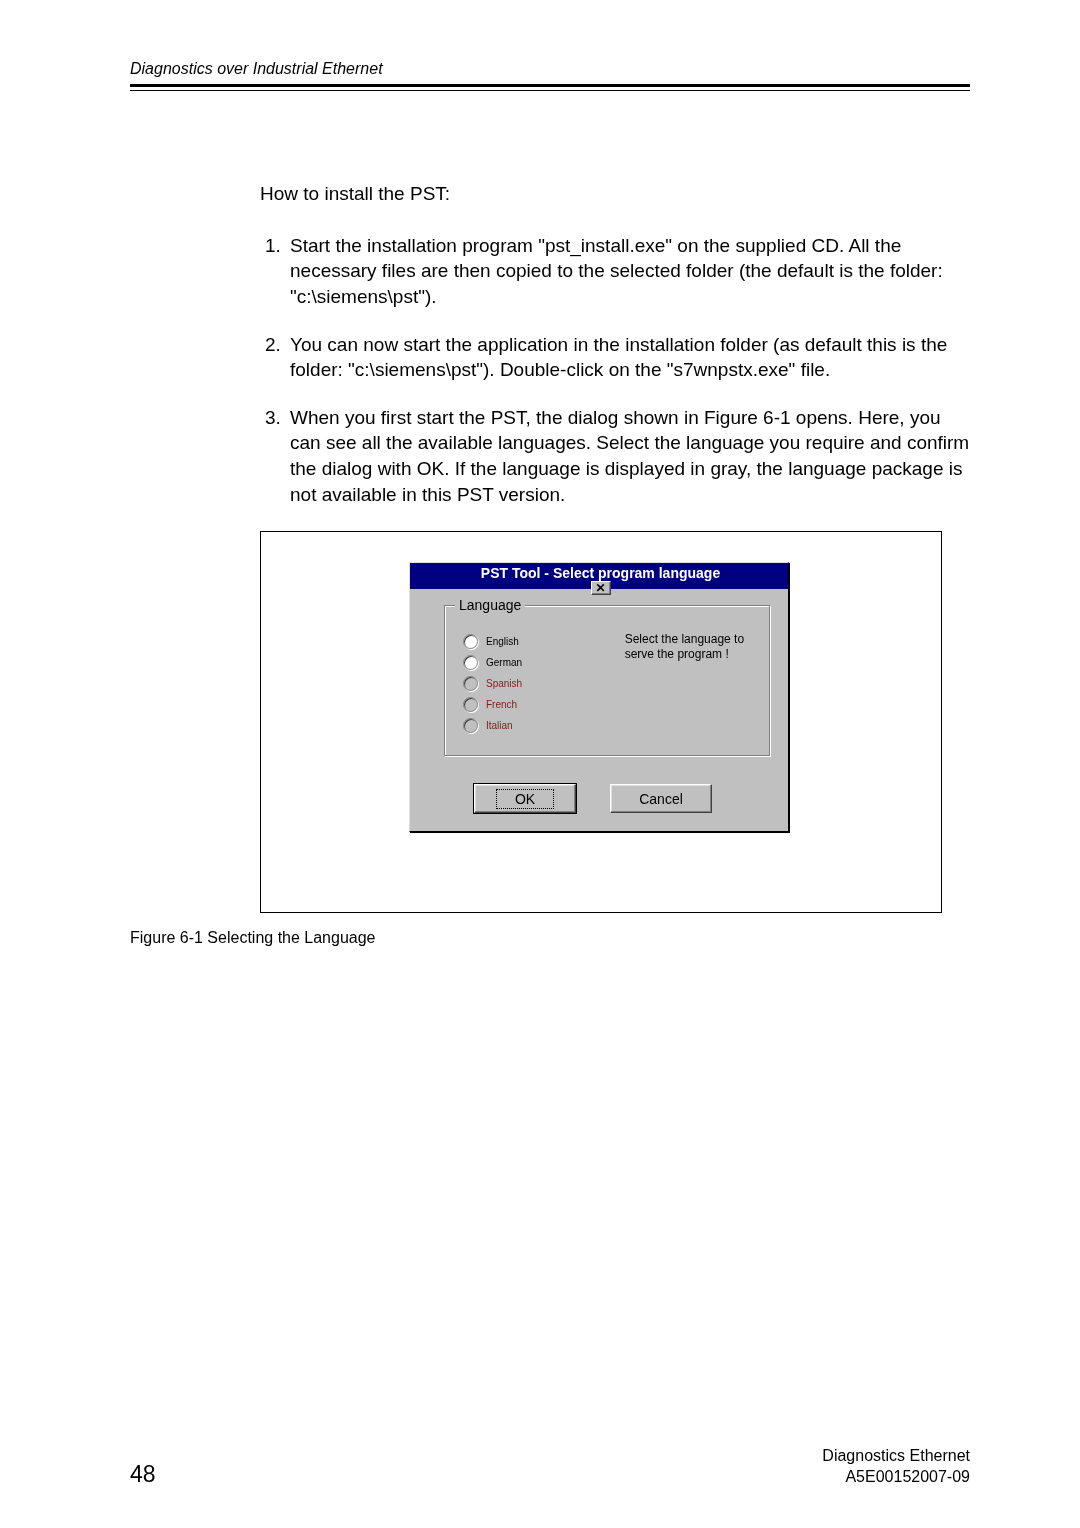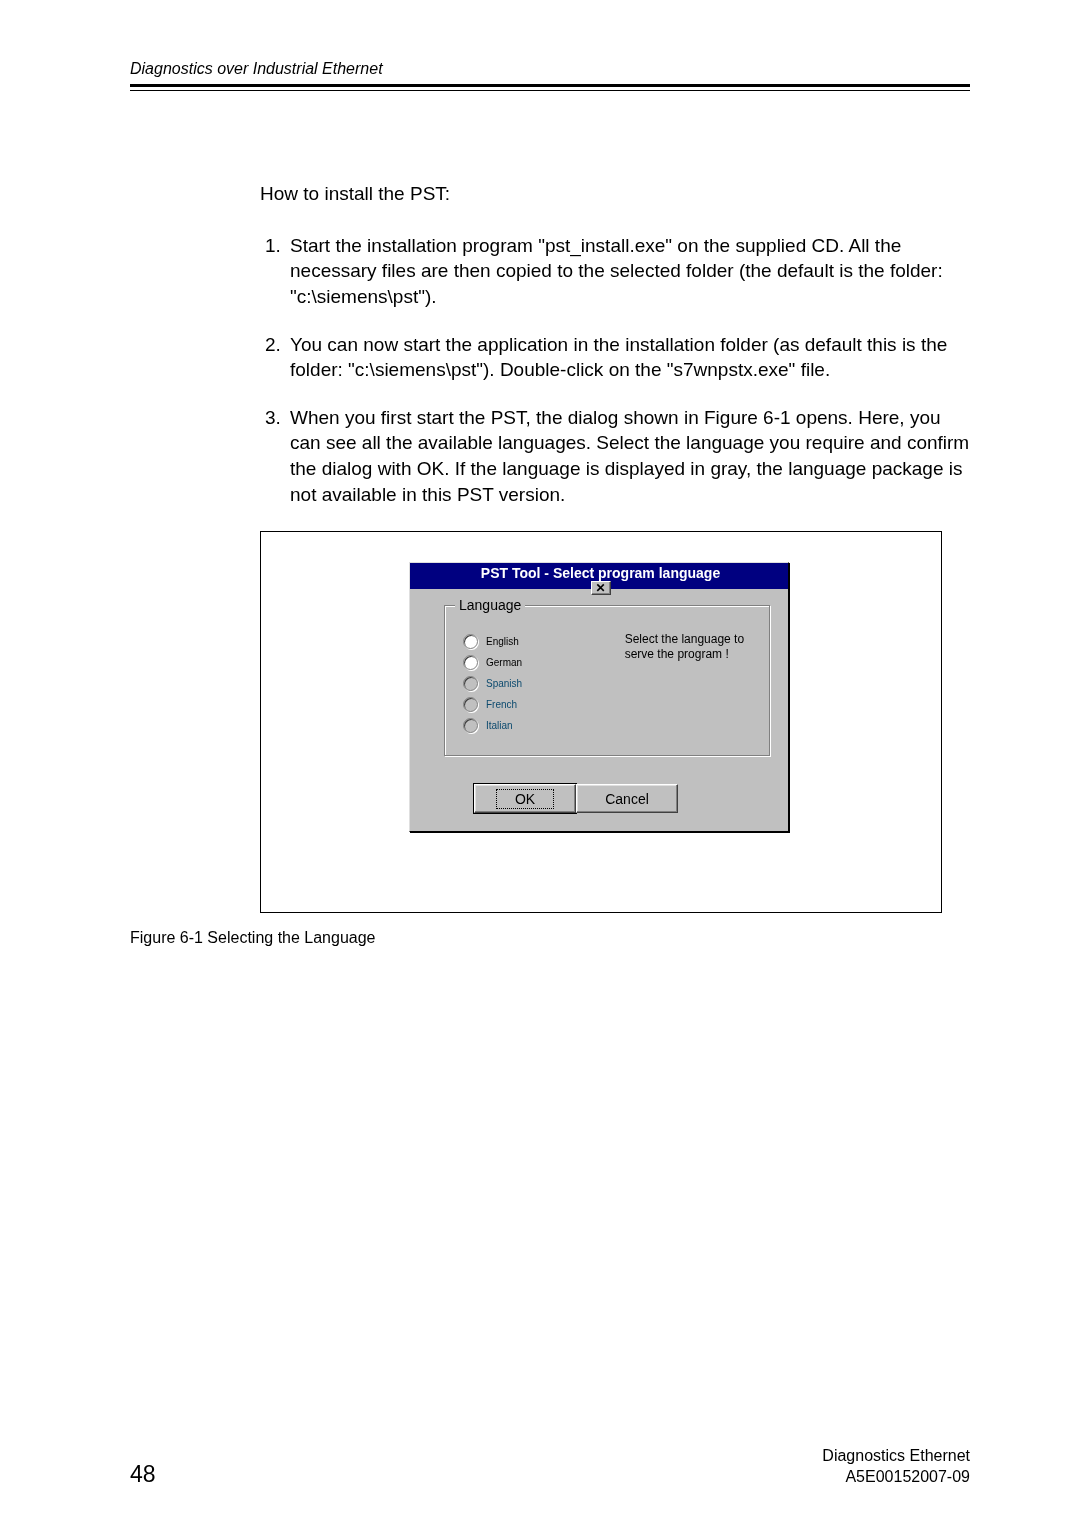--- a/index.html
+++ b/index.html
@@ -119,21 +119,21 @@
   .radios {
     width: 55%;
     padding-top: 10px;
   }
   .radio-row {
     display: flex;
     align-items: center;
     margin: 6px 0;
     font-size: 10px;
   }
-  .radio-row.disabled { color: #0c4a6e; }
+  .radio-row.disabled { color: #7f1d1d; }
   .radio-dot {
     width: 13px;
     height: 13px;
     border-radius: 50%;
     background: #fff;
     border: 1px solid #808080;
     box-shadow: inset 1px 1px 0 #404040, 1px 1px 0 #fff;
     margin-right: 8px;
     flex-shrink: 0;
   }
@@ -141,20 +141,21 @@
     background: #c0c0c0;
   }
   .hint {
     width: 45%;
     padding-top: 14px;
     font-size: 12px;
     line-height: 1.2;
   }
   .dlg-buttons {
     display: flex;
+    gap: 34px;
     padding-left: 30px;
   }
   .btn {
     width: 100px;
     height: 27px;
     background: #c0c0c0;
     border: 1px solid #fff;
     border-right-color: #404040;
     border-bottom-color: #404040;
     box-shadow: inset -1px -1px 0 #808080, inset 1px 1px 0 #dfdfdf;

